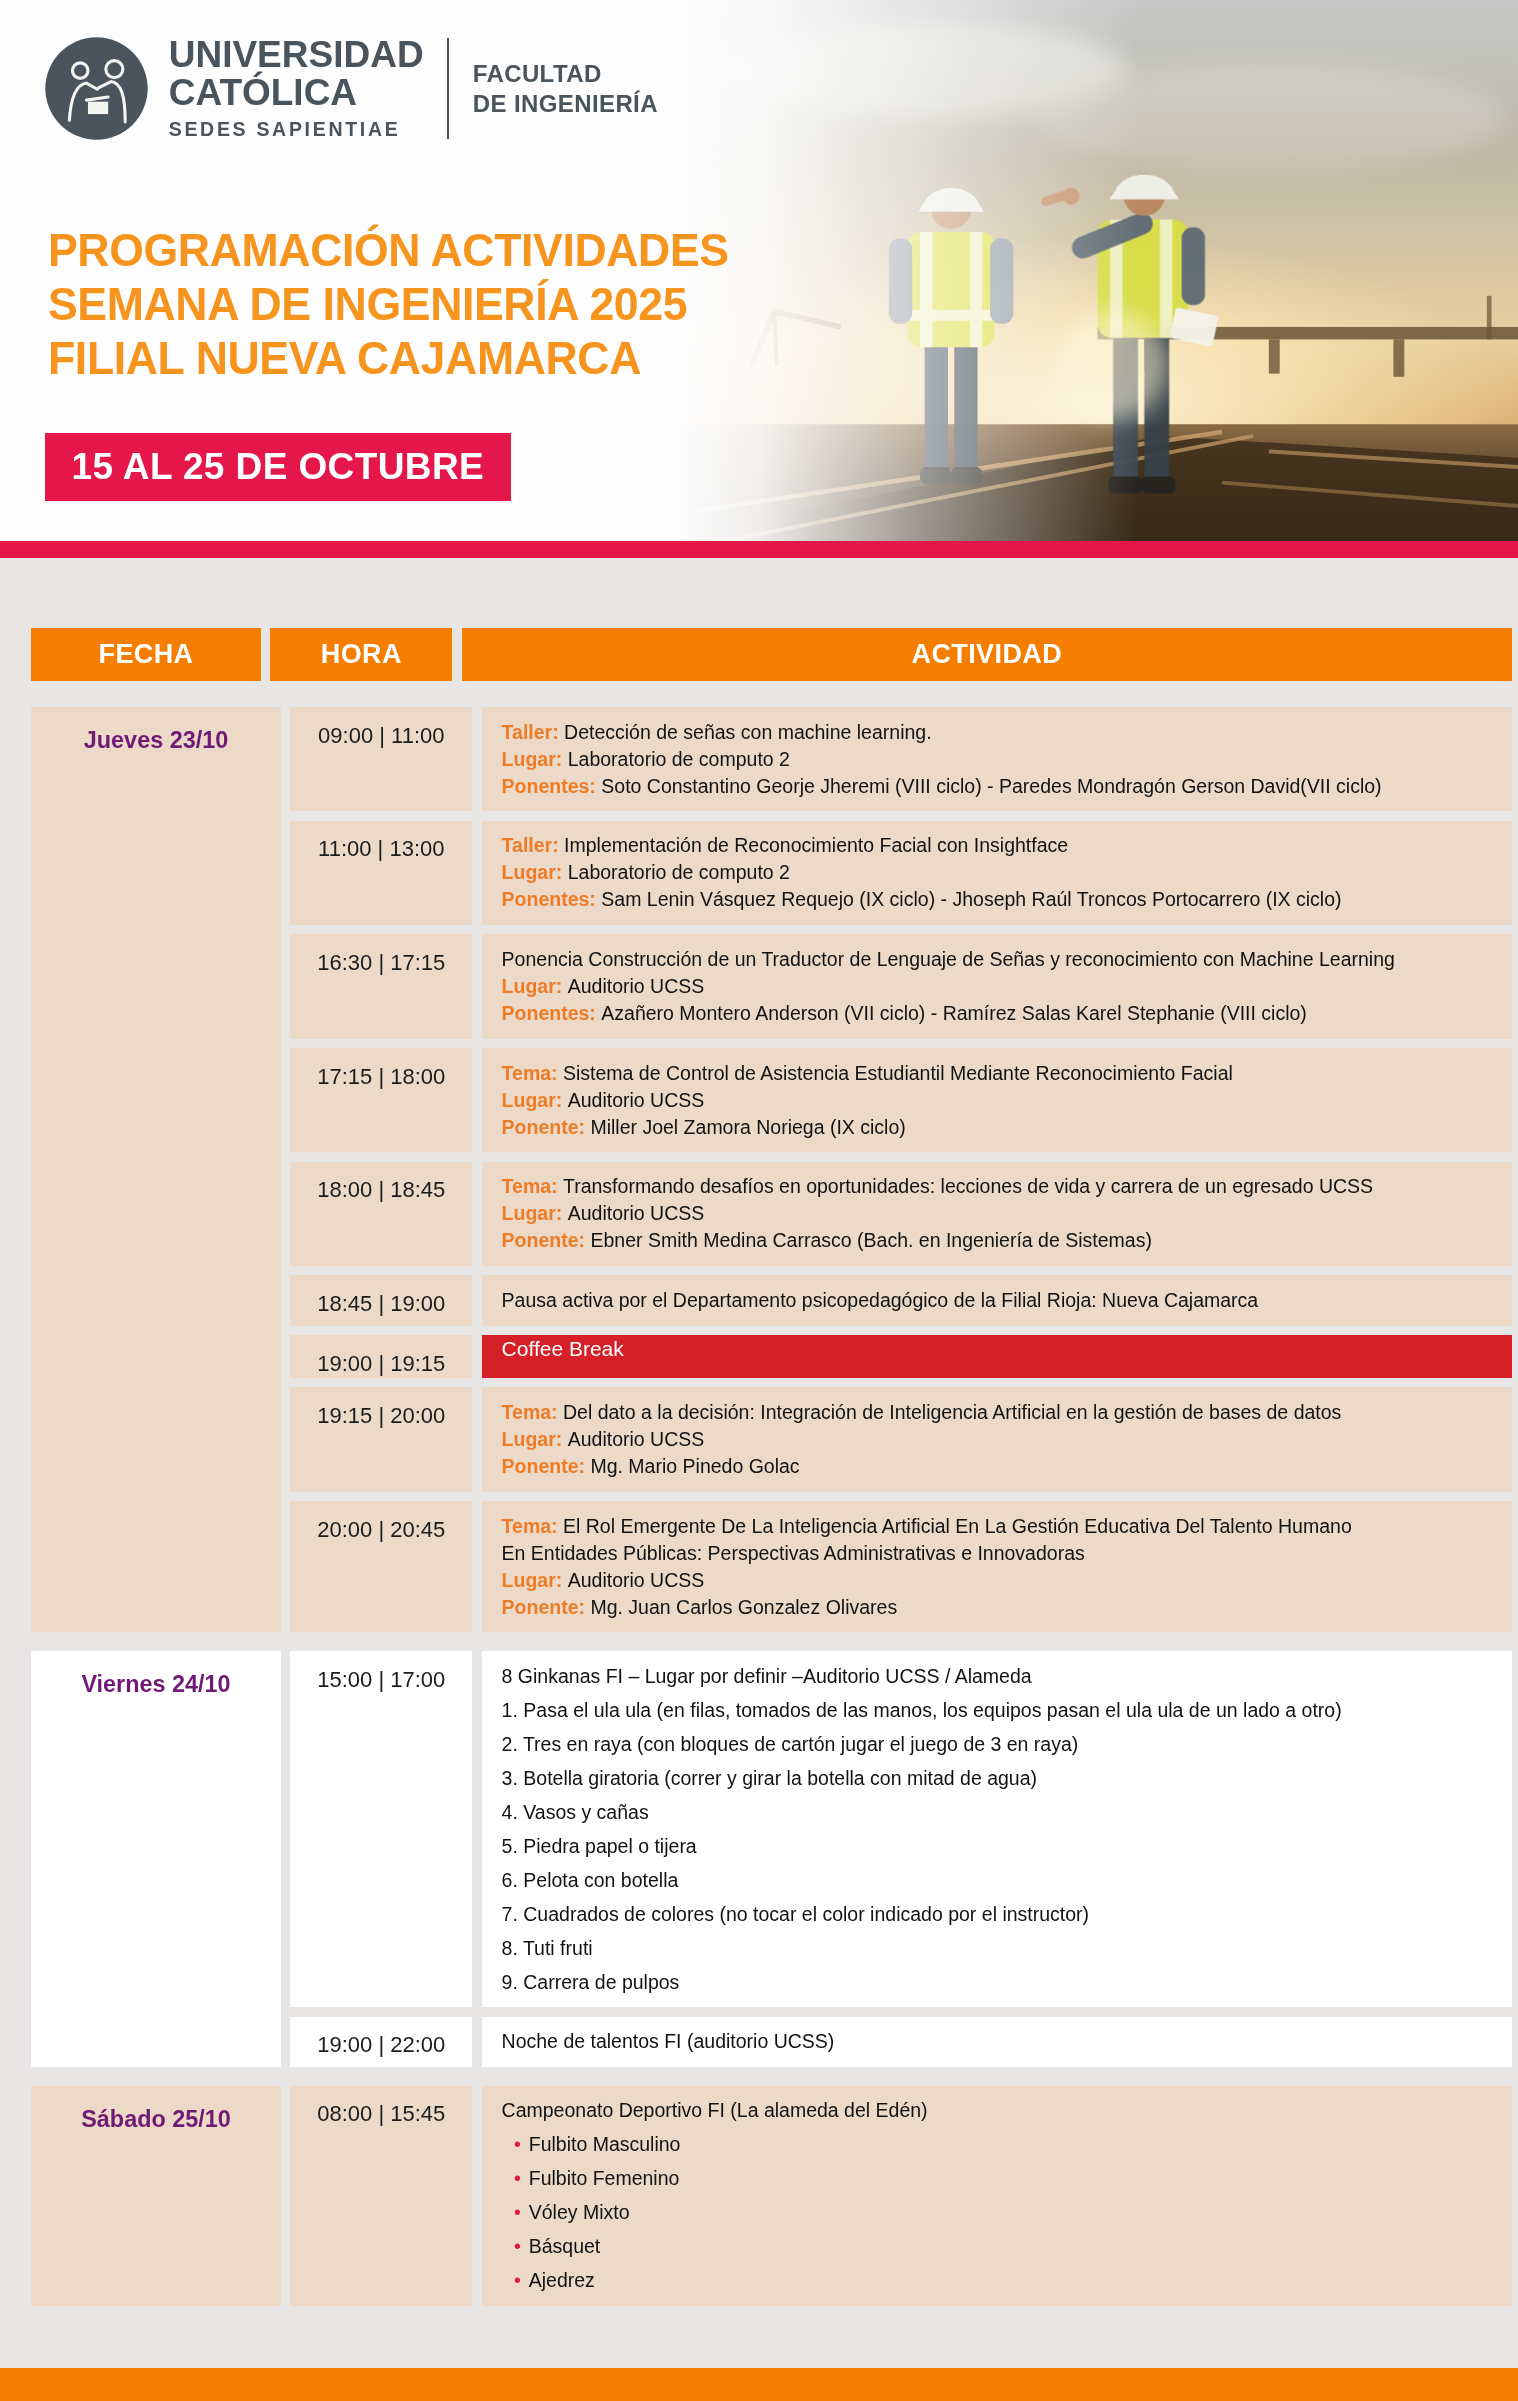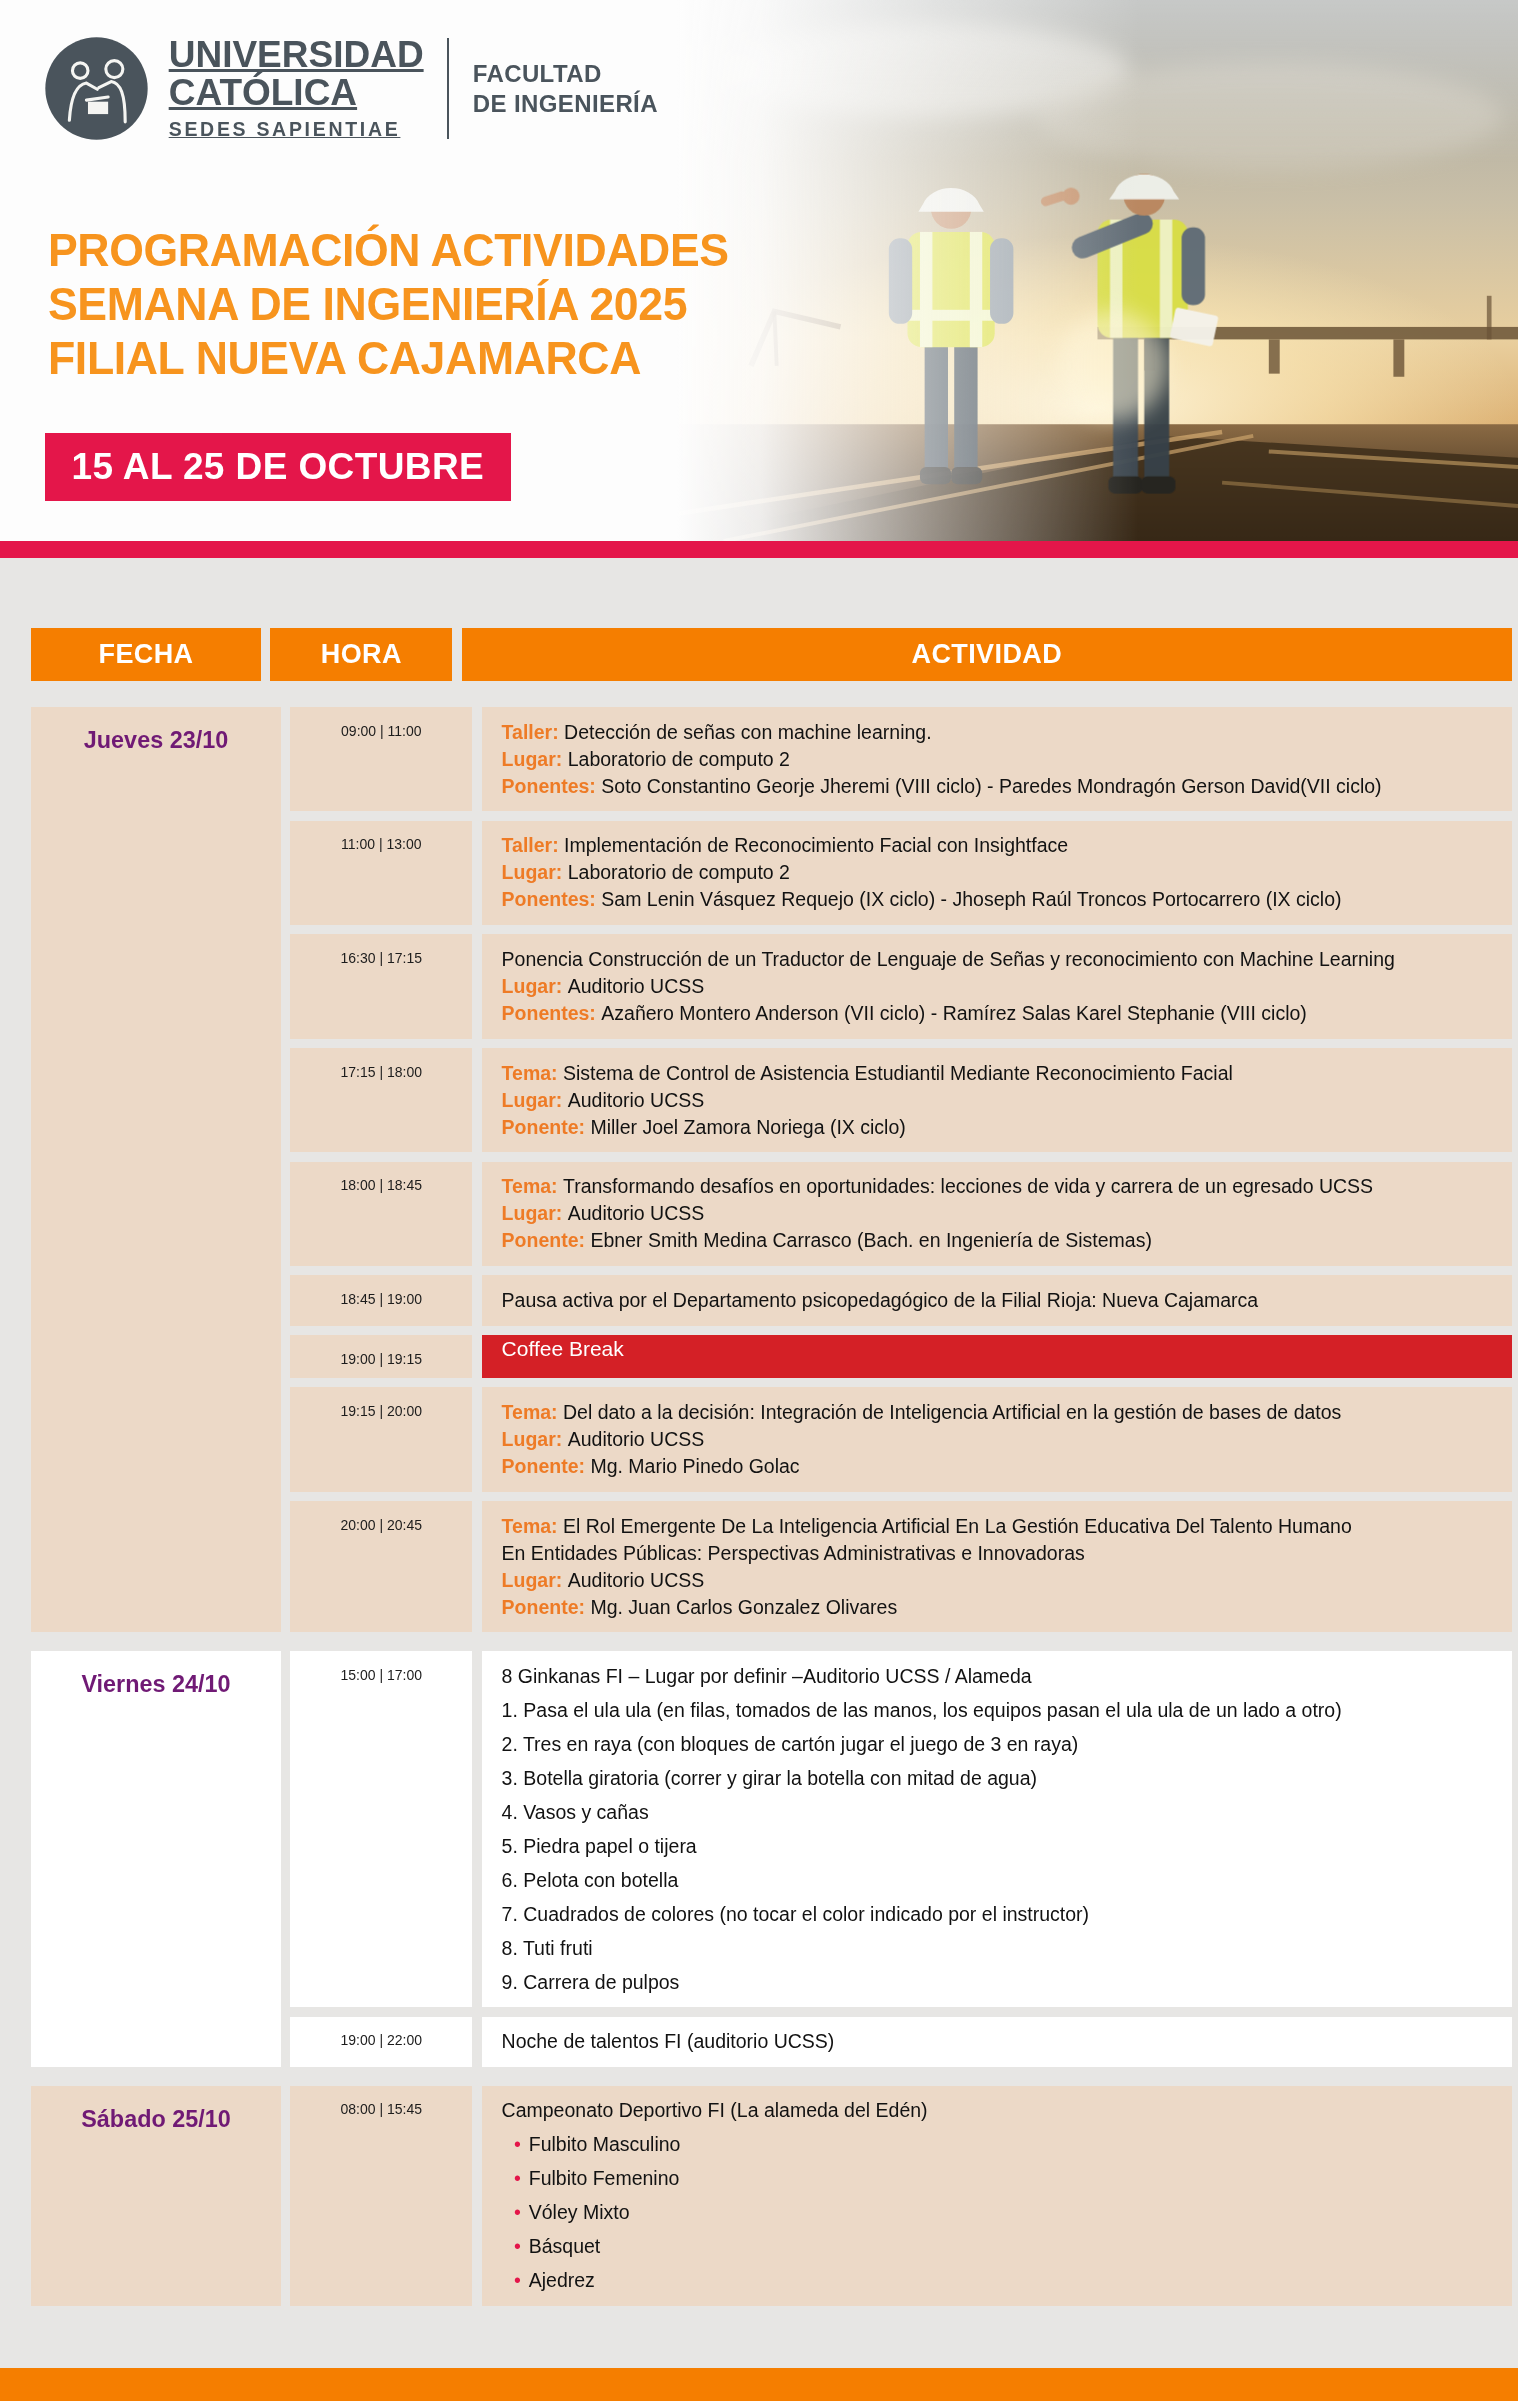--- a/index.html
+++ b/index.html
@@ -10,21 +10,21 @@
   }
   
   .hero{position:absolute;top:0;left:0;width:1518px;height:541px;background:#fdfdfd;overflow:hidden;}
   .photo{position:absolute;top:0;right:0;width:841px;height:541px;}
   .photo svg{display:block;width:100%;height:100%;}
   .photo .fade{position:absolute;inset:0;
     background:
       linear-gradient(90deg,#fdfdfd 0%,rgba(253,253,253,.92) 10%,rgba(253,253,253,.5) 30%,rgba(253,253,253,0) 55%),
       linear-gradient(180deg,rgba(255,255,255,.4) 0%,rgba(255,255,255,0) 30%);}
   .logo-row{position:absolute;left:43px;top:35px;display:flex;align-items:center;z-index:3;}
-  .brand{margin-left:18.7px;color:var(--brand-gray,#4a545c);text-decoration:underline;}
+  .brand{margin-left:18.7px;color:var(--brand-gray,#4a545c);}
   .brand .bl{font-size:37px;font-weight:bold;line-height:38px;letter-spacing:0;}
   .brand .bs{font-size:19.5px;font-weight:bold;letter-spacing:2.7px;margin-top:5.5px;}
   .divider{width:2.3px;height:101px;background:var(--brand-gray,#4a545c);margin:0 23.4px;}
   .faculty{color:var(--brand-gray,#4a545c);font-weight:bold;font-size:24px;line-height:30px;letter-spacing:0.4px;}
   .title-block{position:absolute;left:48px;top:223px;z-index:3;
     color:var(--title-orange,#f7941e);font-weight:bold;font-size:46px;line-height:54px;
     letter-spacing:-0.4px;transform:scaleX(.97);transform-origin:left top;}
   .badge{position:absolute;left:45px;top:433px;z-index:3;background:var(--crimson,#e4164a);
     color:#fff;font-size:37px;font-weight:bold;padding:13.2px 26.5px;letter-spacing:0.4px;}
   .stripe{position:absolute;top:541px;left:0;width:100%;height:17px;background:var(--crimson,#e4164a);z-index:4;}
@@ -35,21 +35,21 @@
     height:53px;display:flex;align-items:center;justify-content:center;letter-spacing:0.4px;}
   .w-fecha{width:230px;flex:none;}
   .w-hora{width:182px;flex:none;}
   .w-act{flex:1;}
   .day-block{display:flex;gap:9.3px;margin-bottom:18.7px;}
   .date-cell{width:250px;flex:none;background:var(--beige,#ecd9c7);text-align:center;
     padding-top:20px;font-weight:bold;font-size:23.4px;color:#701a75;}
   .rows{flex:1;display:flex;flex-direction:column;gap:9.3px;}
   .row{display:flex;gap:9.3px;}
   .hora-cell{width:182px;flex:none;background:var(--beige,#ecd9c7);text-align:center;
-    padding-top:15.6px;font-size:14px;color:#1c1c1c;}
+    padding-top:15.6px;font-size:22px;color:#1c1c1c;}
   .act-cell{flex:1;background:var(--beige,#ecd9c7);padding:11.7px 20px;font-size:19.5px;line-height:27px;color:#121212;}
   .day-block.white .date-cell,.day-block.white .hora-cell,.day-block.white .act-cell{background:#ffffff;}
   .act-cell.alert{background:var(--coffee,#d42026);color:#fff;display:flex;align-items:center;padding-top:0;padding-bottom:16px;font-size:21px;}
   .label{color:var(--label-orange,#ee7b26);font-weight:bold;}
   .line.item{margin-top:7px;}
   .bullet{color:var(--crimson,#e4164a);margin:0 7.8px 0 12.5px;}
   
   .footer{position:absolute;left:0;bottom:0;width:100%;height:33px;background:var(--orange,#f57e00);}
 </style>
 </head>

